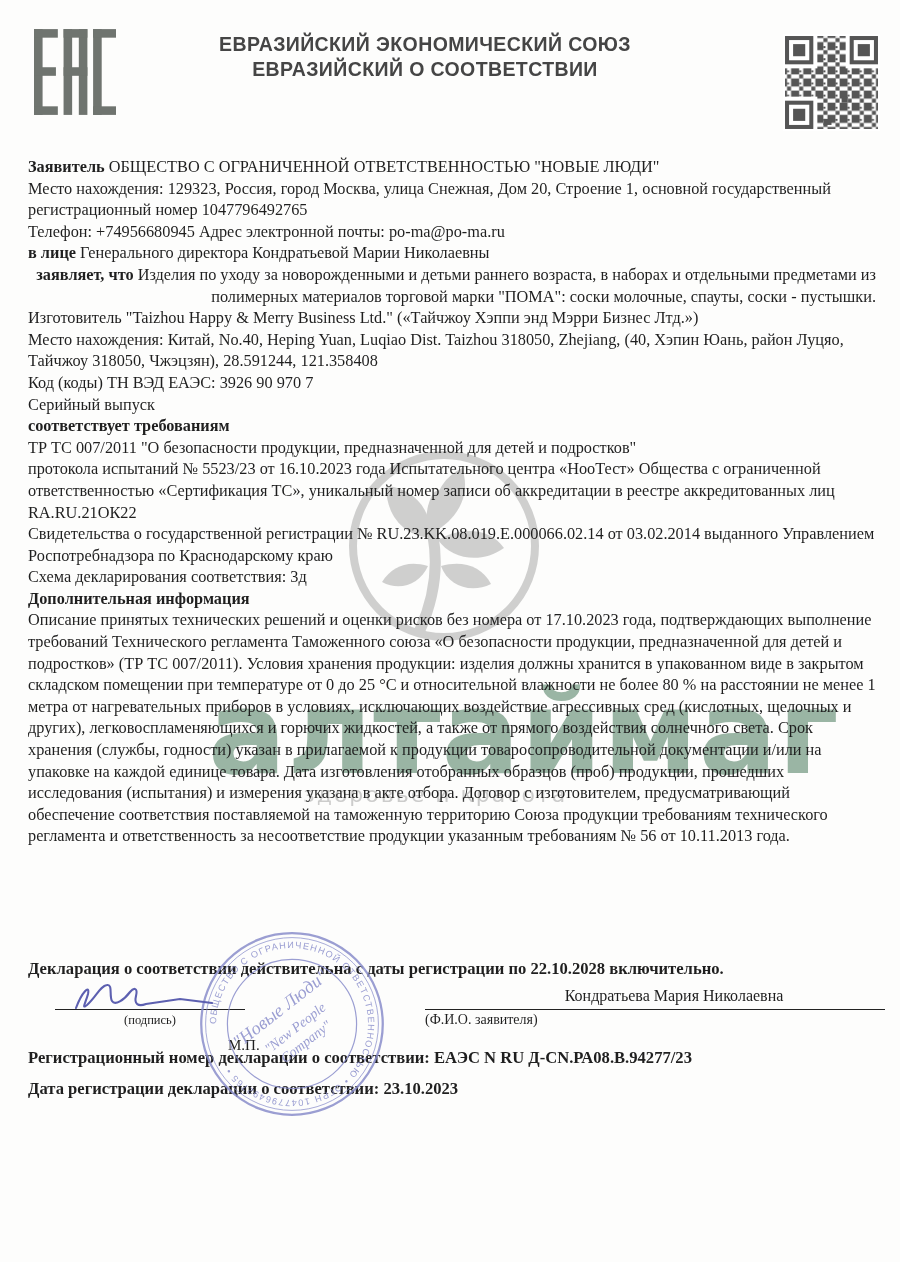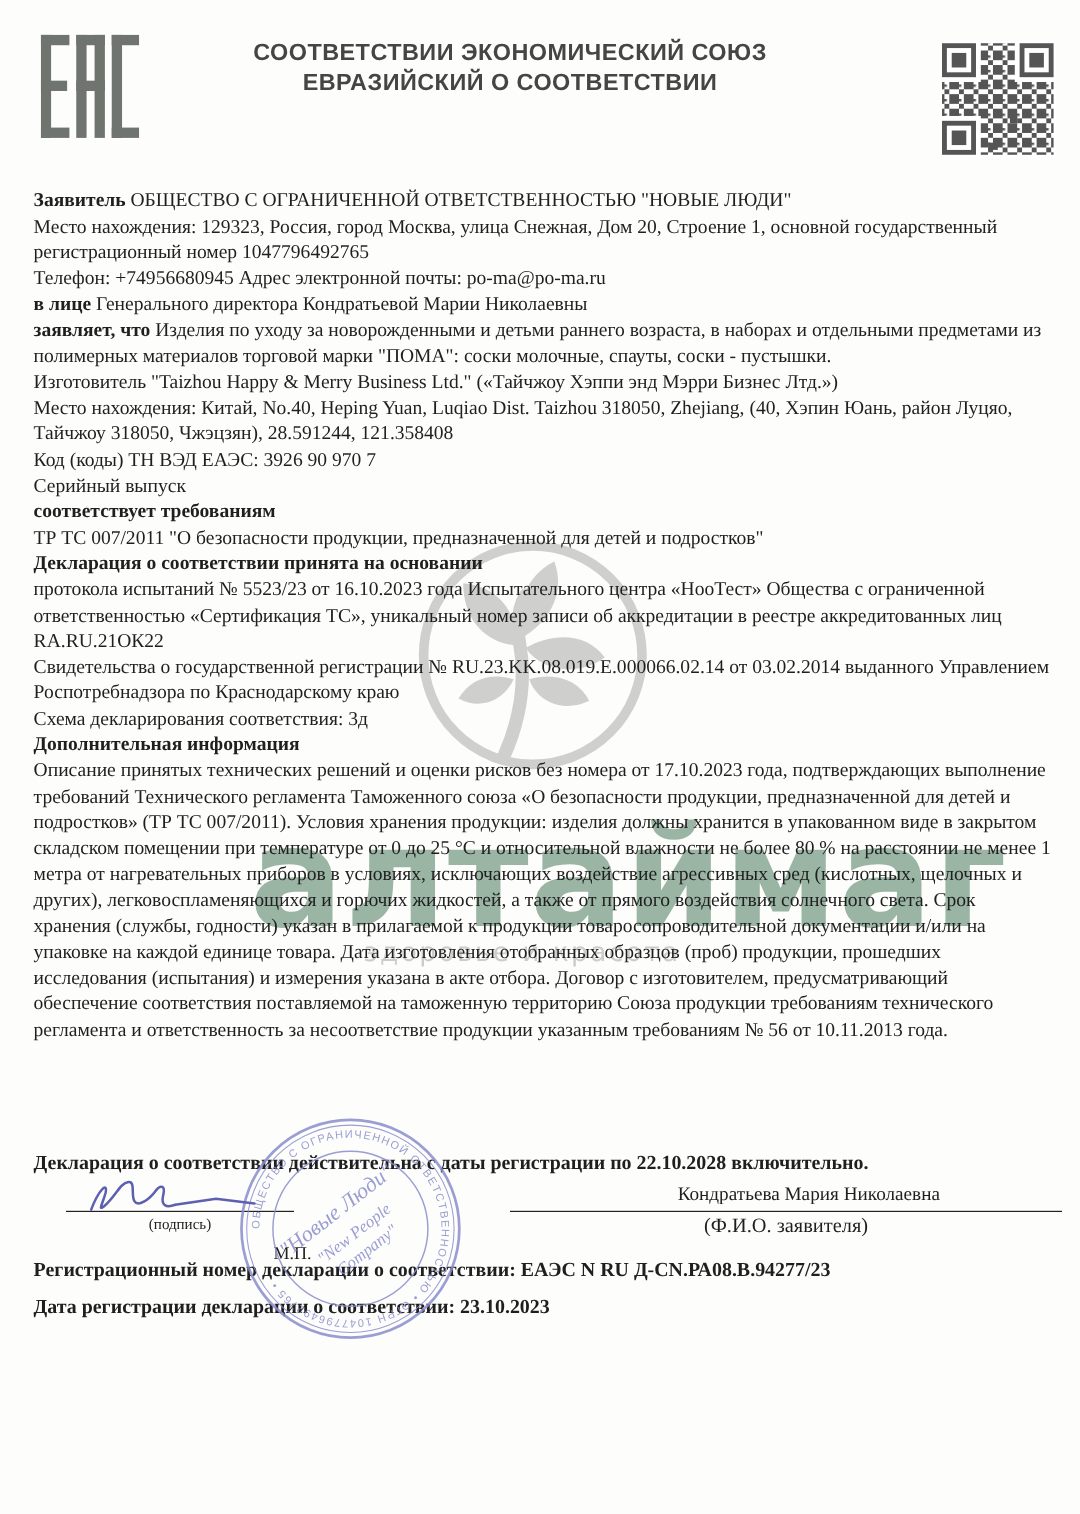--- a/index.html
+++ b/index.html
@@ -32,30 +32,30 @@
     position:absolute;left:303px;top:782px;z-index:0;
     font-family:"DejaVu Sans", sans-serif;font-size:22px;color:#9c9c9c;opacity:.5;letter-spacing:2px;
   }
   
   .content{
     position:absolute;left:28px;top:156px;width:848px;z-index:1;
     font-size:16.3px;line-height:21.6px;
   }
   .content p{margin:0;}
   .b{font-weight:bold;}
-  .gap-s{margin-top:1px;}
+  .gap-s{margin-top:1px;text-align:right;}
   
   .validity{position:absolute;left:28px;top:959px;width:848px;font-size:16.6px;font-weight:bold;z-index:1;}
   .sig-svg{position:absolute;left:62px;top:980px;width:165px;height:34px;z-index:3;}
   .line1{position:absolute;left:55px;top:1009px;width:190px;border-top:1.6px solid #222;z-index:1;}
   .cap-sign{position:absolute;left:55px;top:1013px;width:190px;text-align:center;font-size:12.5px;z-index:1;}
   .mp{position:absolute;left:228px;top:989px;font-size:15px;z-index:1;margin-top:48px;}
   .signer{position:absolute;left:444px;top:987px;width:460px;text-align:center;font-size:16px;z-index:1;}
   .line2{position:absolute;left:425px;top:1009px;width:460px;border-top:1.6px solid #222;z-index:1;}
-  .cap-fio{position:absolute;left:425px;top:1012px;width:460px;text-align:center;font-size:17px;z-index:1;}
+  .cap-fio{position:absolute;left:425px;top:1012px;width:460px;font-size:14px;z-index:1;}
   .reg-num{position:absolute;left:28px;top:1048px;width:860px;font-size:16.6px;font-weight:bold;z-index:1;}
   .reg-date{position:absolute;left:28px;top:1079px;width:860px;font-size:16.6px;font-weight:bold;z-index:1;}
   
   .stamp{position:absolute;left:196px;top:928px;width:192px;height:192px;color:#8a8ecb;opacity:.85;z-index:2;}
 </style>
 </head>
 <body>
 
 <div class="page">
 
@@ -83,21 +83,21 @@
         <rect x="31" y="0" width="9" height="90"></rect>
           <rect x="47" y="0" width="9" height="90"></rect>
         <rect x="31" y="0" width="25" height="9"></rect>
           <rect x="31" y="40" width="25" height="9"></rect>
         <rect x="62" y="0" width="9" height="90"></rect>
           <rect x="62" y="0" width="24" height="9"></rect>
         <rect x="62" y="81" width="24" height="9"></rect>
       </g>
     </svg>
     <div class="doc-title">
-      <div>СООТВЕТСТВИИ ЭКОНОМИЧЕСКИЙ СОЮЗ</div>
+      <div>ЕВРАЗИЙСКИЙ ЭКОНОМИЧЕСКИЙ СОЮЗ</div>
       <div>ЕВРАЗИЙСКИЙ О СООТВЕТСТВИИ</div>
     </div>
     <svg class="qr" viewBox="0 0 96 96" aria-hidden="true">
       <defs>
         <pattern id="qrp" width="12" height="12" patternUnits="userSpaceOnUse">
           <rect x="0" y="0" width="4" height="4" fill="#555"></rect>
             <rect x="8" y="0" width="4" height="4" fill="#555"></rect>
           <rect x="4" y="4" width="4" height="4" fill="#555"></rect>
             <rect x="0" y="8" width="4" height="4" fill="#555"></rect>
           <rect x="8" y="8" width="4" height="8" fill="#555"></rect>
@@ -135,21 +135,20 @@
     <p>Место нахождения: 129323, Россия, город Москва, улица Снежная, Дом 20, Строение 1, основной государственный регистрационный номер 1047796492765</p>
     <p>Телефон: +74956680945 Адрес электронной почты: po-ma@po-ma.ru</p>
     <p><span class="b">в лице</span><span> Генерального директора Кондратьевой Марии Николаевны</span></p>
     <p class="gap-s"><span class="b">заявляет, что</span><span> Изделия по уходу за новорожденными и детьми раннего возраста, в наборах и отдельными предметами из полимерных материалов торговой марки "ПОМА": соски молочные, спауты, соски - пустышки.</span></p>
     <p>Изготовитель "Taizhou Happy &amp; Merry Business Ltd." («Тайчжоу Хэппи энд Мэрри Бизнес Лтд.»)</p>
     <p>Место нахождения: Китай, No.40, Heping Yuan, Luqiao Dist. Taizhou 318050, Zhejiang, (40, Хэпин Юань, район Луцяо, Тайчжоу 318050, Чжэцзян), 28.591244, 121.358408</p>
     <p>Код (коды) ТН ВЭД ЕАЭС: 3926 90 970 7</p>
     <p>Серийный выпуск</p>
     <p class="b">соответствует требованиям</p>
     <p>ТР ТС 007/2011 "О безопасности продукции, предназначенной для детей и подростков"</p>
-    <p class="b">Декларация о соответствии принята на основании</p>
     <p>протокола испытаний № 5523/23 от 16.10.2023 года Испытательного центра «НооТест» Общества с ограниченной ответственностью «Сертификация ТС», уникальный номер записи об аккредитации в реестре аккредитованных лиц RA.RU.21ОК22</p>
     <p>Свидетельства о государственной регистрации № RU.23.KK.08.019.E.000066.02.14 от 03.02.2014 выданного Управлением Роспотребнадзора по Краснодарскому краю</p>
     <p>Схема декларирования соответствия: 3д</p>
     <p class="b">Дополнительная информация</p>
     <p>Описание принятых технических решений и оценки рисков без номера от 17.10.2023 года, подтверждающих выполнение требований Технического регламента Таможенного союза «О безопасности продукции, предназначенной для детей и подростков» (ТР ТС 007/2011). Условия хранения продукции: изделия должны хранится в упакованном виде в закрытом складском помещении при температуре от 0 до 25 °С и относительной влажности не более 80 % на расстоянии не менее 1 метра от нагревательных приборов в условиях, исключающих воздействие агрессивных сред (кислотных, щелочных и других), легковоспламеняющихся и горючих жидкостей, а также от прямого воздействия солнечного света. Срок хранения (службы, годности) указан в прилагаемой к продукции товаросопроводительной документации и/или на упаковке на каждой единице товара. Дата изготовления отобранных образцов (проб) продукции, прошедших исследования (испытания) и измерения указана в акте отбора. Договор с изготовителем, предусматривающий обеспечение соответствия поставляемой на таможенную территорию Союза продукции требованиям технического регламента и ответственность за несоответствие продукции указанным требованиям № 56 от 10.11.2013 года.</p>
   </div>
 
   <div class="validity">Декларация о соответствии действительна с даты регистрации по 22.10.2028 включительно.</div>
 
   <svg class="sig-svg" viewBox="0 0 165 34" aria-hidden="true">

